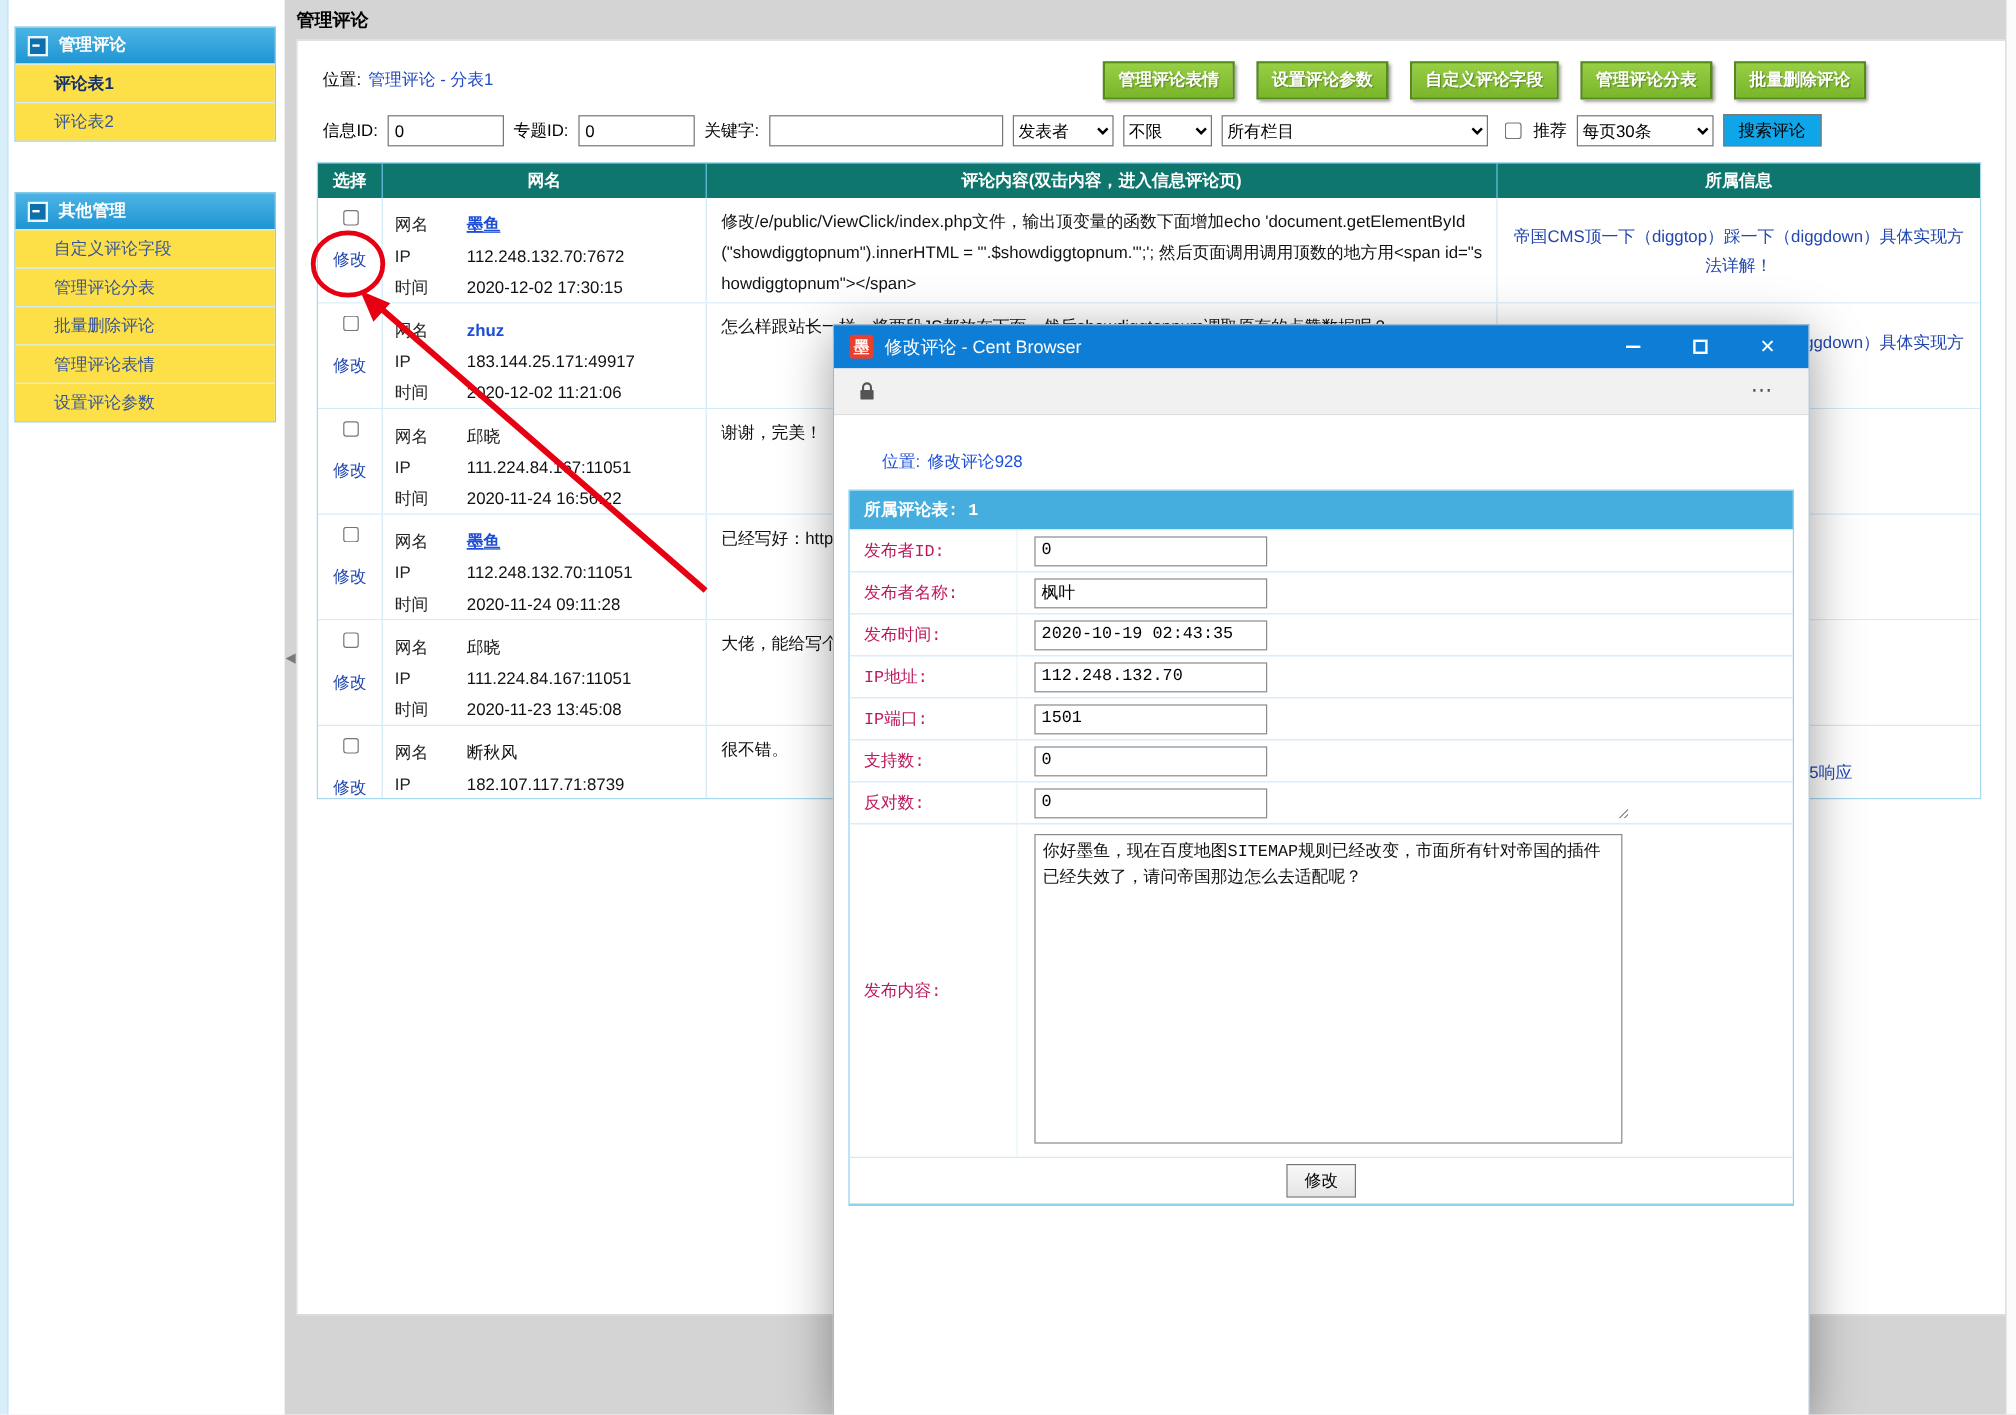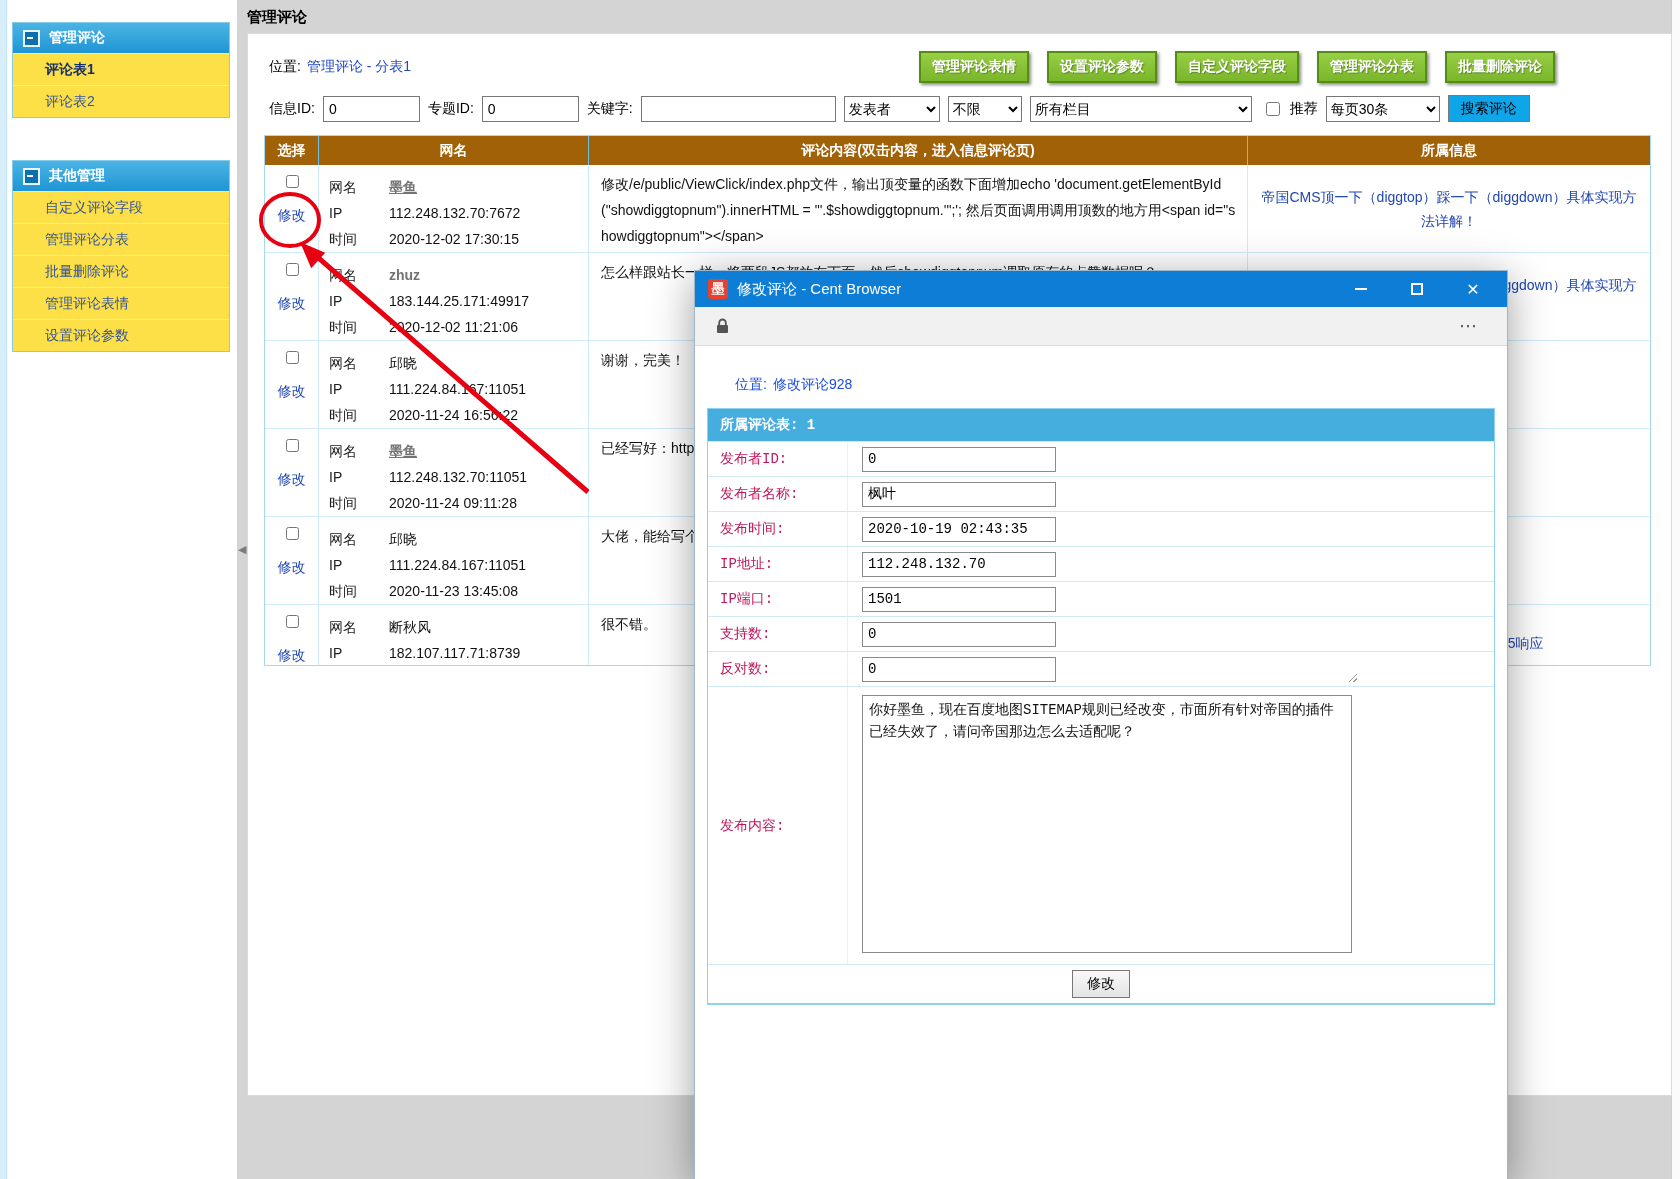--- a/index.html
+++ b/index.html
@@ -33,42 +33,42 @@
 
   #toolbar{position:absolute;right:116px;top:17px;display:flex;gap:18px;}
   .green-btn{background:linear-gradient(#97cf45,#7ab52a);border:2px solid #558c16;color:#fff;
     font-size:14px;font-weight:bold;padding:5px 11px;cursor:pointer;
     box-shadow:2px 2px 3px rgba(0,0,0,.45);text-shadow:1px 1px 1px rgba(0,0,0,.3);font-family:inherit;}
 
   #filters{position:absolute;left:21px;top:61px;display:flex;align-items:center;gap:8px;font-size:14px;color:#000;white-space:nowrap;}
   #filters input[type=text]{height:22px;border:1px solid #767676;padding:1px 5px;font-size:14px;font-family:inherit;box-sizing:content-box;}
   #filters select{height:26px;font-size:14px;font-family:inherit;border:1px solid #767676;background:#fff;}
   .f-in-0,.f-in-1{width:85px;} .f-in-2{width:183px;}
-  .f-sel-0{width:96px;} .f-sel-1{width:74px;} .f-sel-2{width:222px;}
+  .f-sel-0{width:84px;} .f-sel-1{width:74px;} .f-sel-2{width:222px;}
   .f-sel-page{width:114px;}
   #recommend-box{width:14px;height:14px;margin:0 2px 0 6px;}
   #search-btn{height:27px;border:1px solid #7a7a7a;background:#0ea5e9;font-size:14px;padding:2px 12px;cursor:pointer;font-family:inherit;}
 
   
   #tbl{position:absolute;left:16px;top:101px;width:1387px;border:1px solid #a6d8f0;box-sizing:border-box;}
   #tbl-clip{overflow:hidden;height:529px;}
-  .thead{display:flex;height:29px;background:#a16207;}
+  .thead{display:flex;height:29px;background:#0f766e;}
   .th{color:#fff;font-size:14px;font-weight:bold;display:flex;align-items:center;justify-content:center;border-right:1px solid #6fc1e8;box-sizing:border-box;}
   .th:last-child{border-right:none;}
   .w-sel{width:54px;} .w-name{width:270px;} .w-content{width:659px;} .w-info{width:404px;flex:1;}
   .trow{display:flex;height:88px;border-bottom:1px solid #cfeaf8;box-sizing:border-box;background:#fff;}
   .cell{border-right:1px solid #cfeaf8;box-sizing:border-box;}
   .cell:last-child{border-right:none;}
   .c-sel{width:54px;text-align:center;}
   .rowcheck{width:13px;height:13px;margin-top:10px;}
   .edit-link{display:block;margin-top:15px;color:#2247b0;font-size:14px;cursor:pointer;}
   .c-name{width:270px;padding:9px 0 0 10px;line-height:26px;font-size:14px;color:#111;}
   .rl{display:inline-block;width:46px;margin-right:14px;color:#222;}
   .lnk{color:#2247b0;cursor:pointer;}
-  .lnk-b{color:#737373;font-weight:bold;cursor:pointer;}
+  .lnk-b{color:#1d4ed8;font-weight:bold;cursor:pointer;}
   .und{text-decoration:underline;}
   .c-content{width:659px;padding:6px 10px 0 12px;line-height:26px;font-size:14px;color:#111;word-break:break-all;}
   .c-info{width:404px;flex:1;display:flex;align-items:center;justify-content:center;text-align:center;
     padding:0 10px;line-height:24px;font-size:14px;box-sizing:border-box;}
   .c-info .lnk{color:#2247b0;}
   .c-info.peek{display:block;text-align:left;padding:26px 0 0 252px;}
 
   
   #annotation{position:absolute;left:0;top:0;width:1680px;height:1179px;pointer-events:none;z-index:60;}
 

